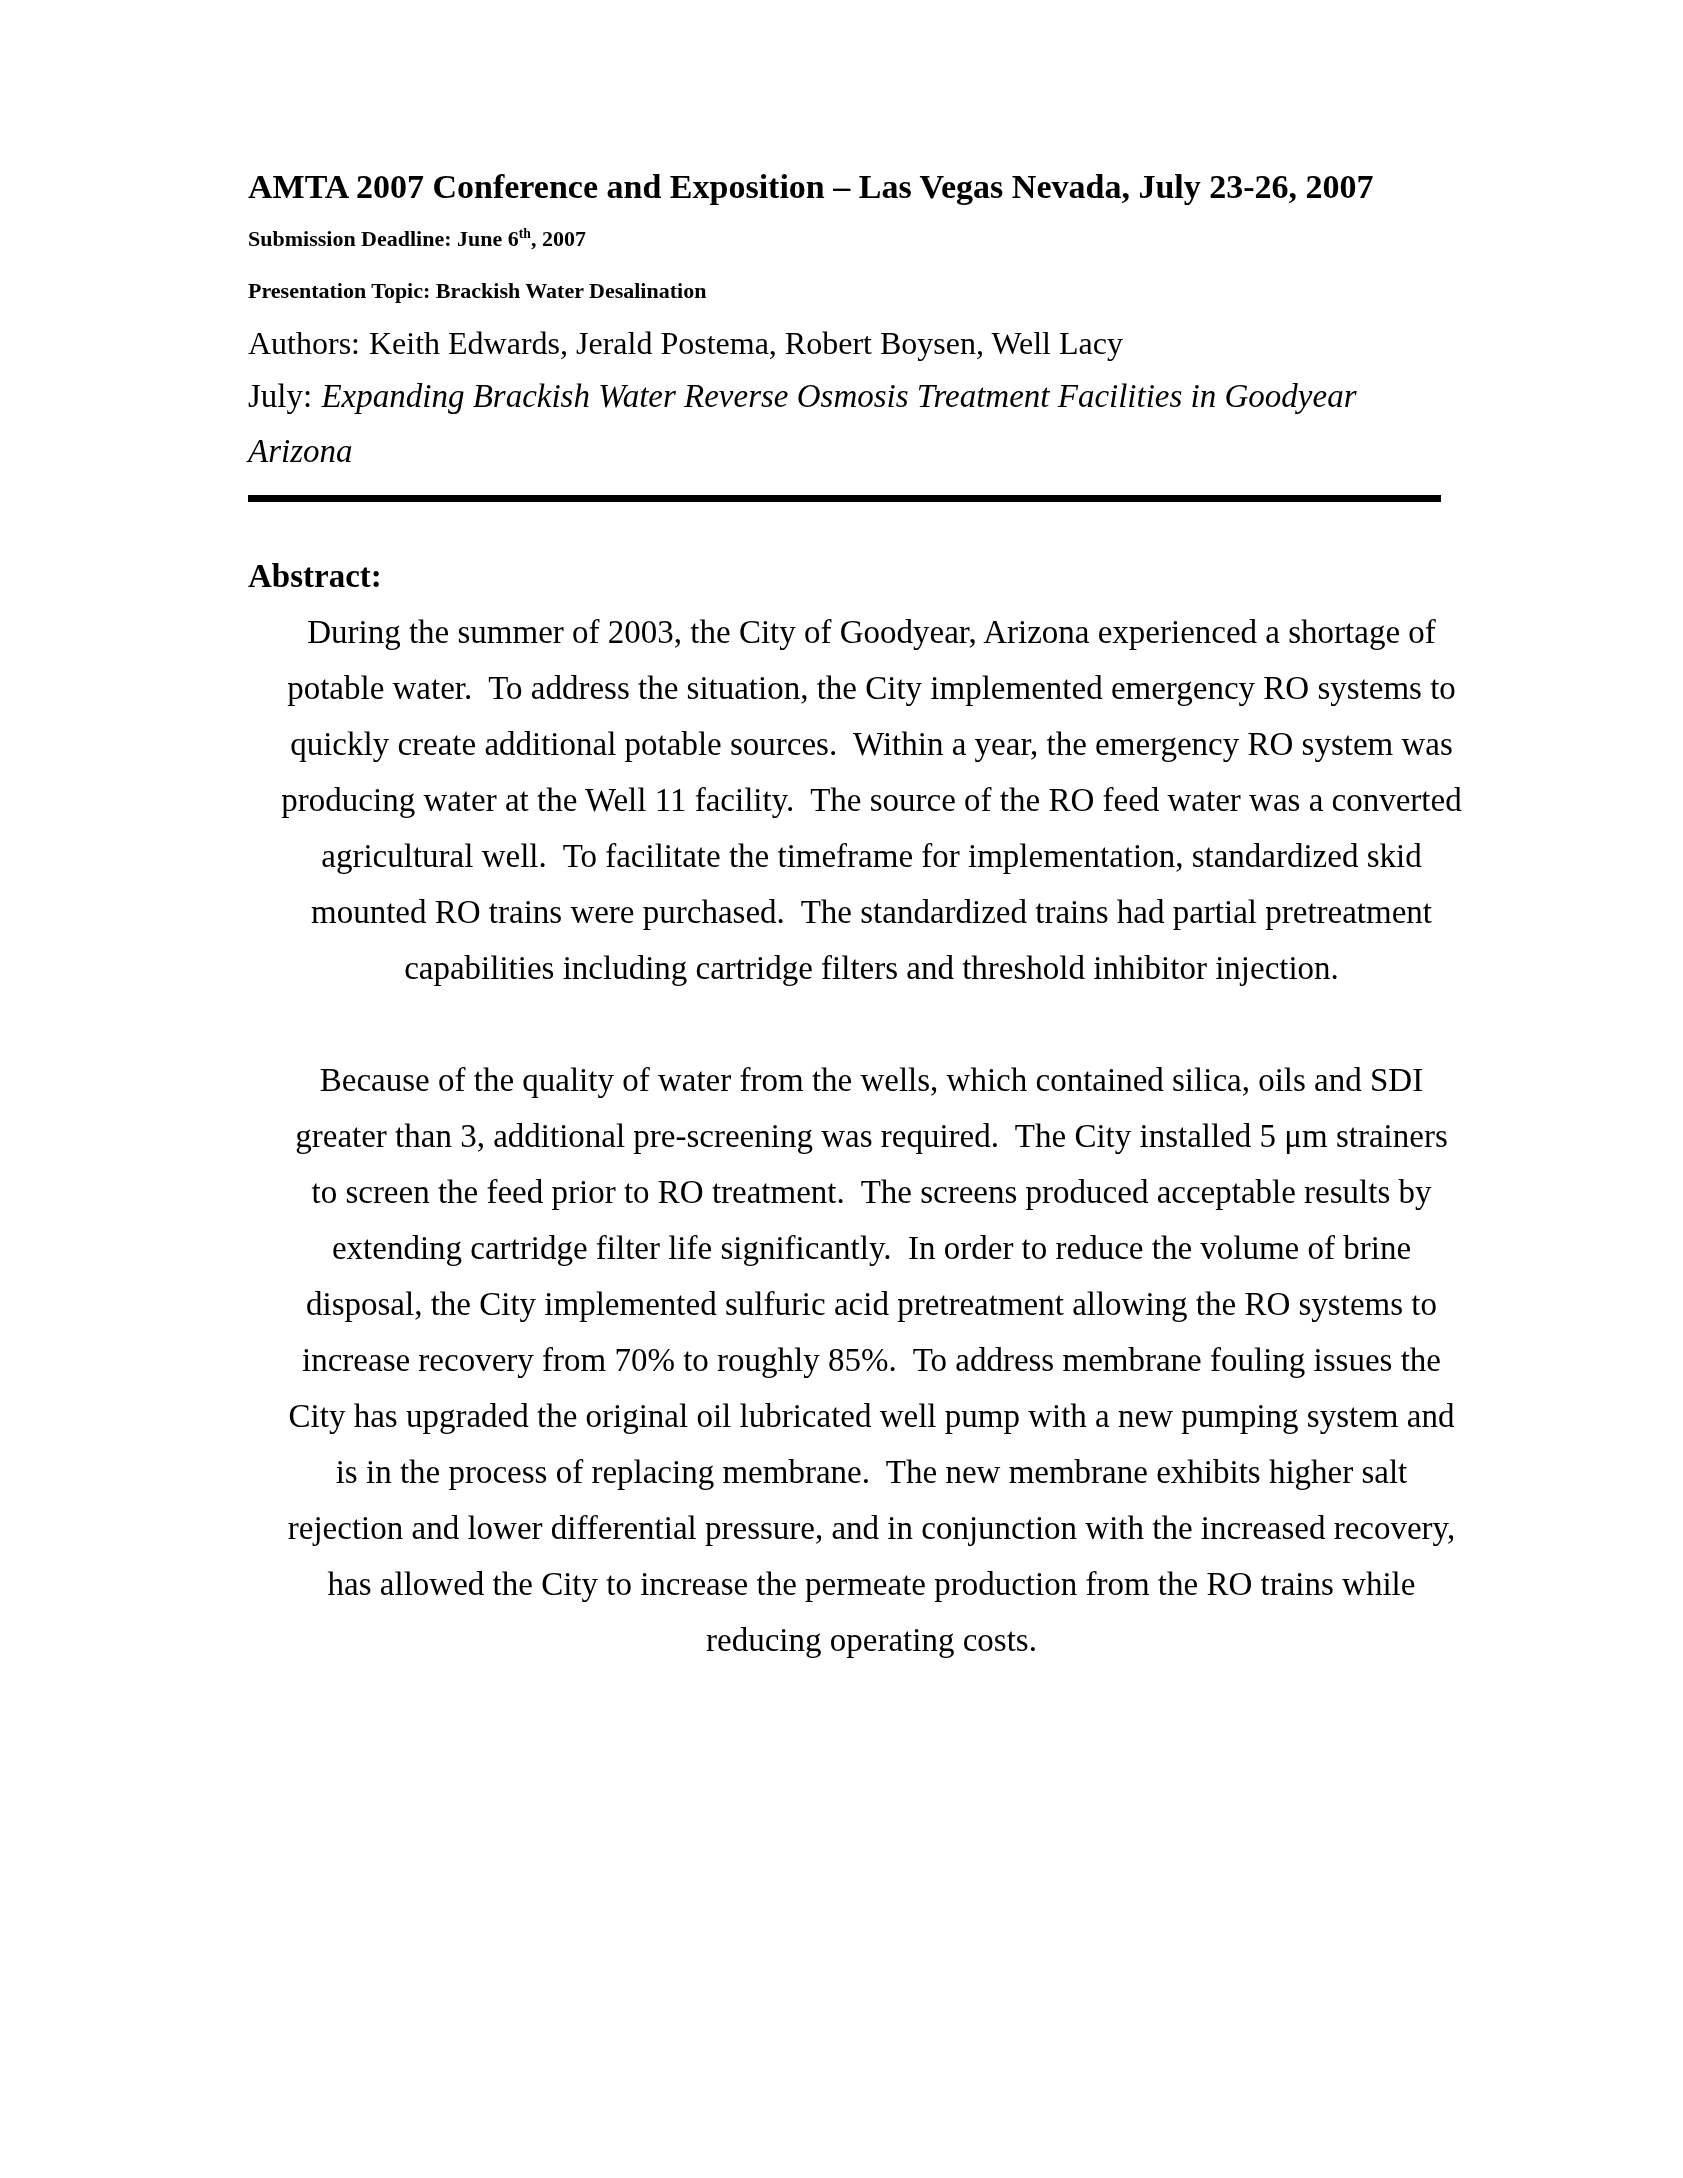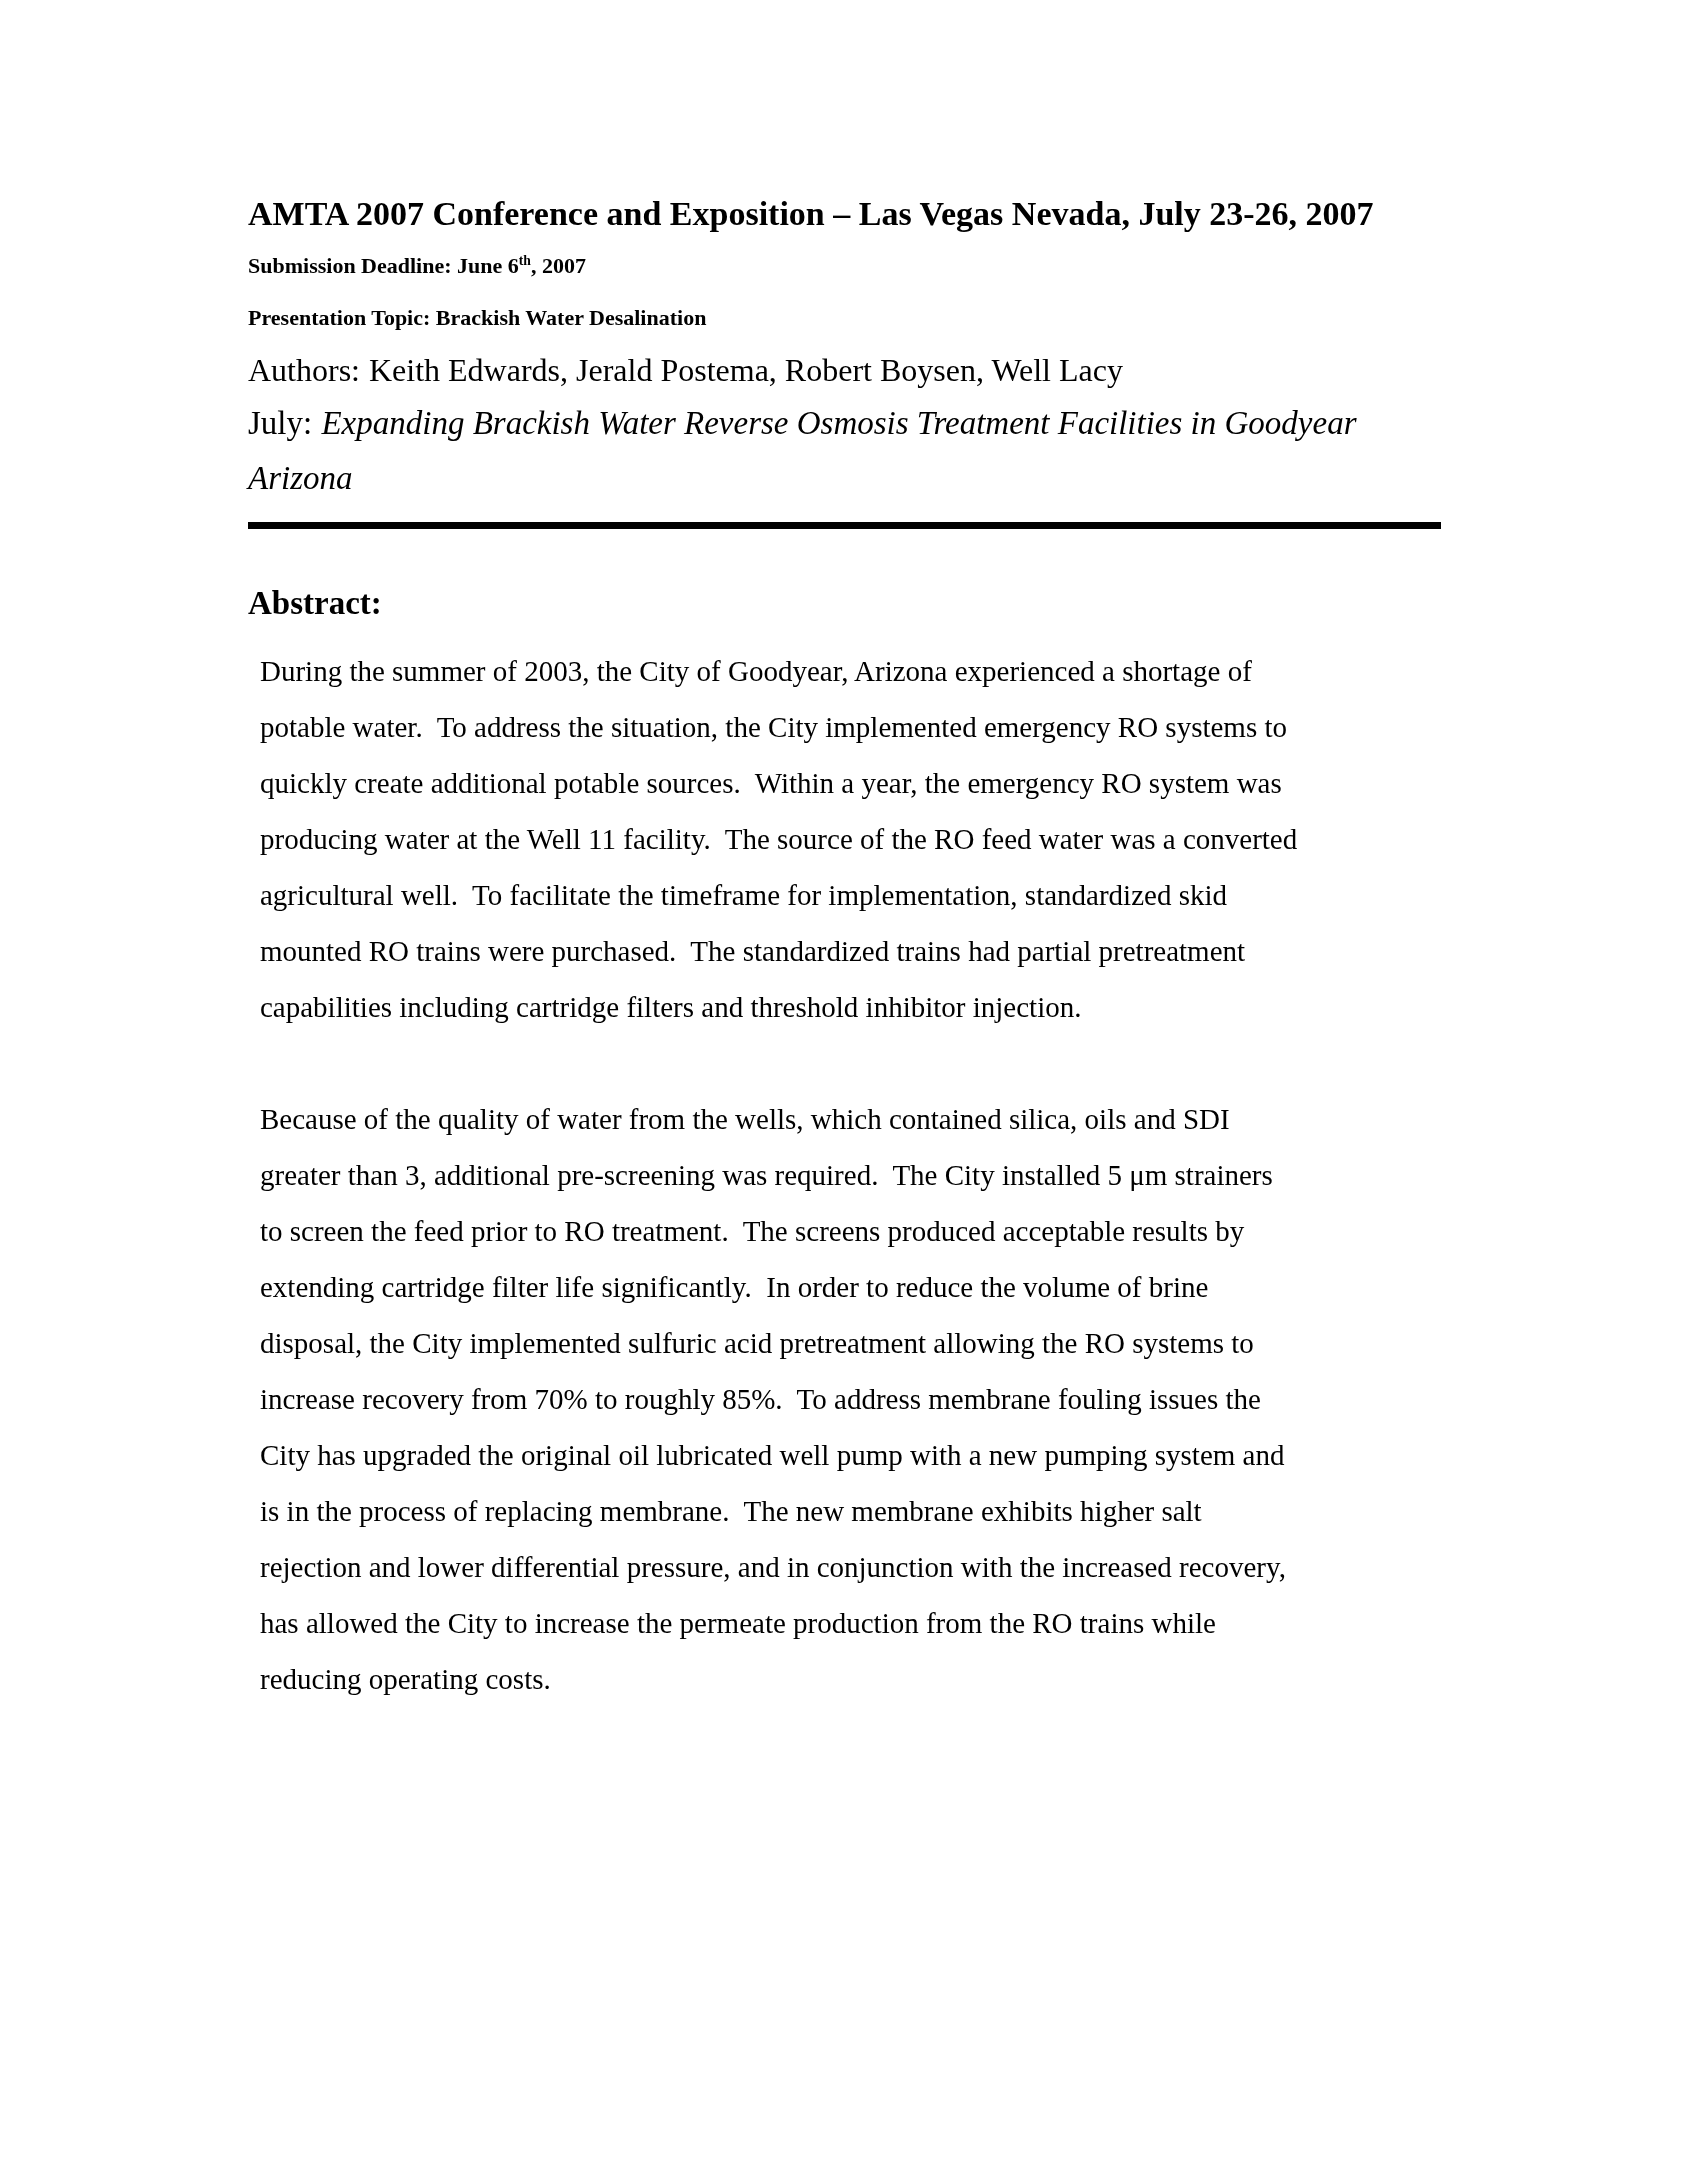--- a/index.html
+++ b/index.html
@@ -11,21 +11,21 @@
     width: 1683px;
     height: 2178px;
     background: #ffffff;
     color: #000000;
     font-family: "Liberation Serif", "DejaVu Serif", serif;
     overflow: hidden;
   }
   .content {
     position: absolute;
     left: 248px;
-    top: 188px;
+    top: 161px;
     width: 1193px;
   }
   .hline {
     font-weight: bold;
     font-size: 22px;
     line-height: 52px;
     margin: 0;
   }
   .conference {
     font-size: 34px;
@@ -57,25 +57,26 @@
     margin-top: 16px;
     width: 1193px;
   }
   .abstract-heading {
     font-weight: bold;
     font-size: 33px;
     line-height: 56px;
     margin: 46px 0 0 0;
   }
   .para {
-    font-size: 29px;
+    font-size: 33px;
     line-height: 56px;
-    margin: 12px;
+    margin: 0;
     white-space: pre-wrap;
     width: 1247px;
+    text-align: center;
   }
   .para + .para {
     margin-top: 56px;
   }
 </style>
 </head>
 <body>
 
 <div class="page">
   <div class="content">

